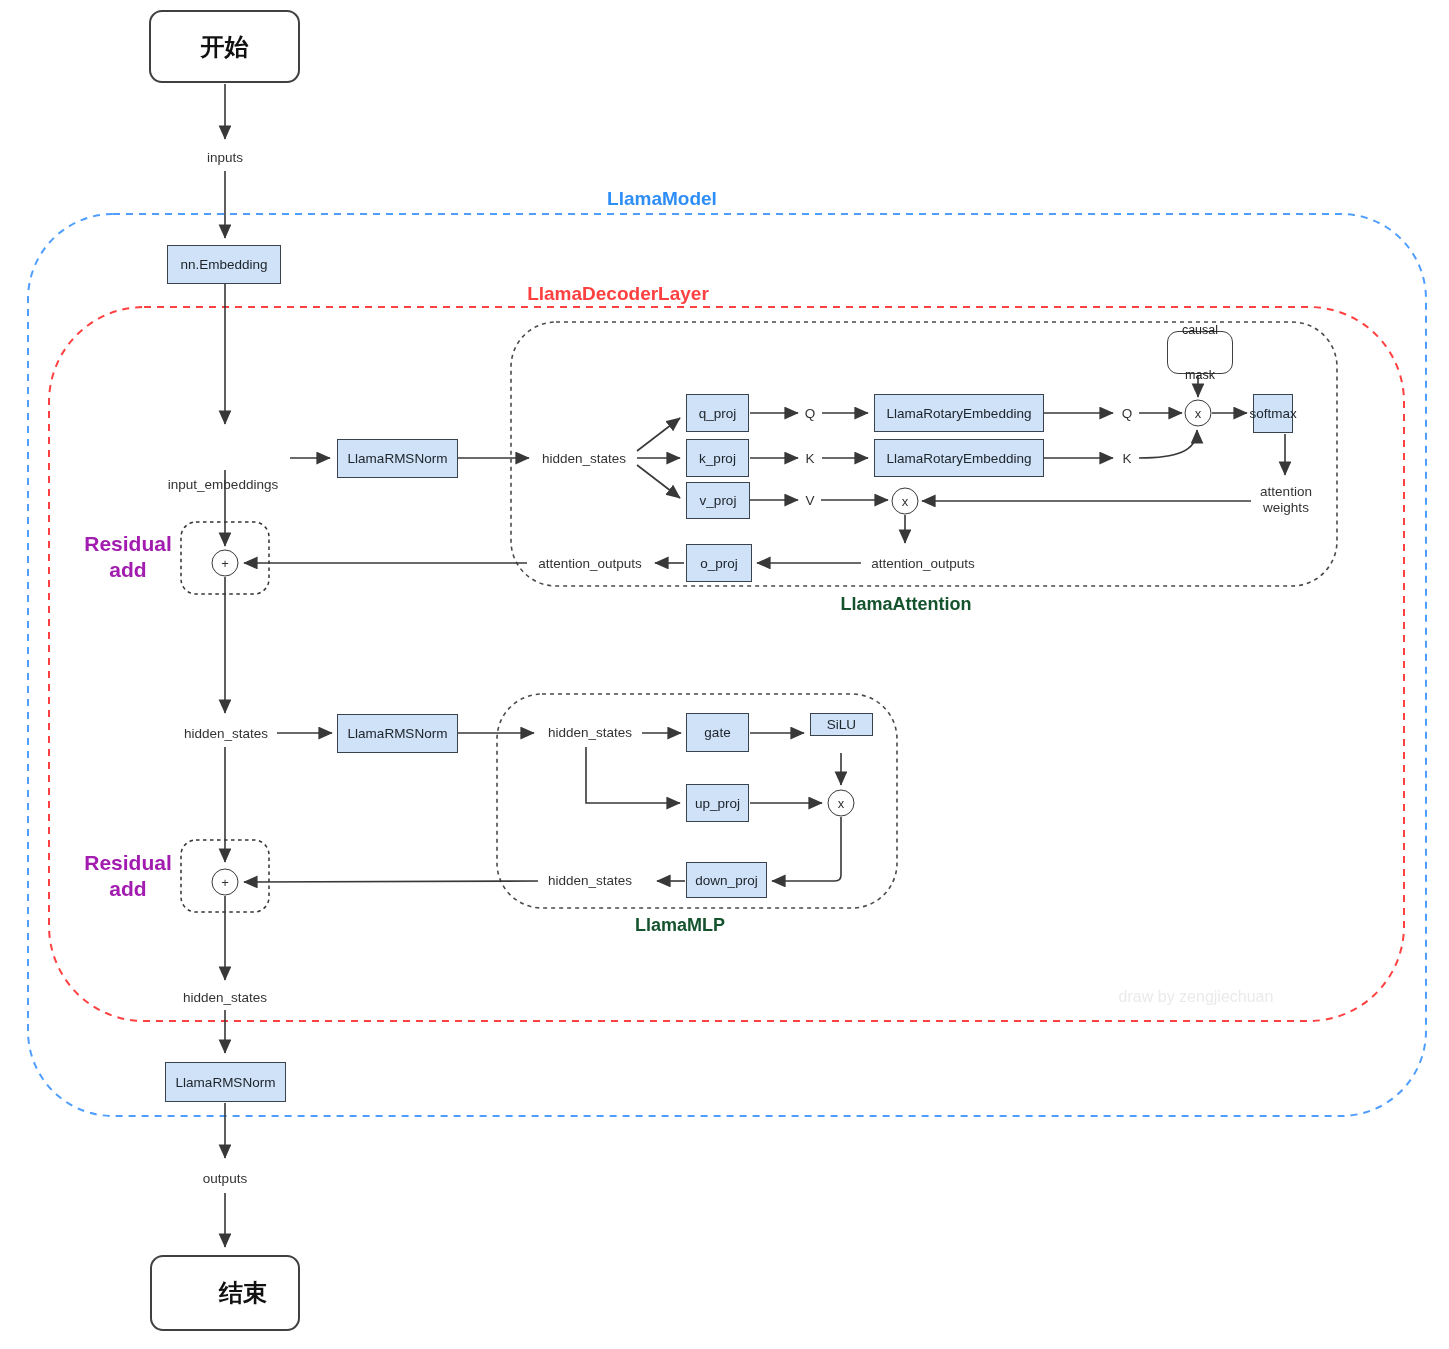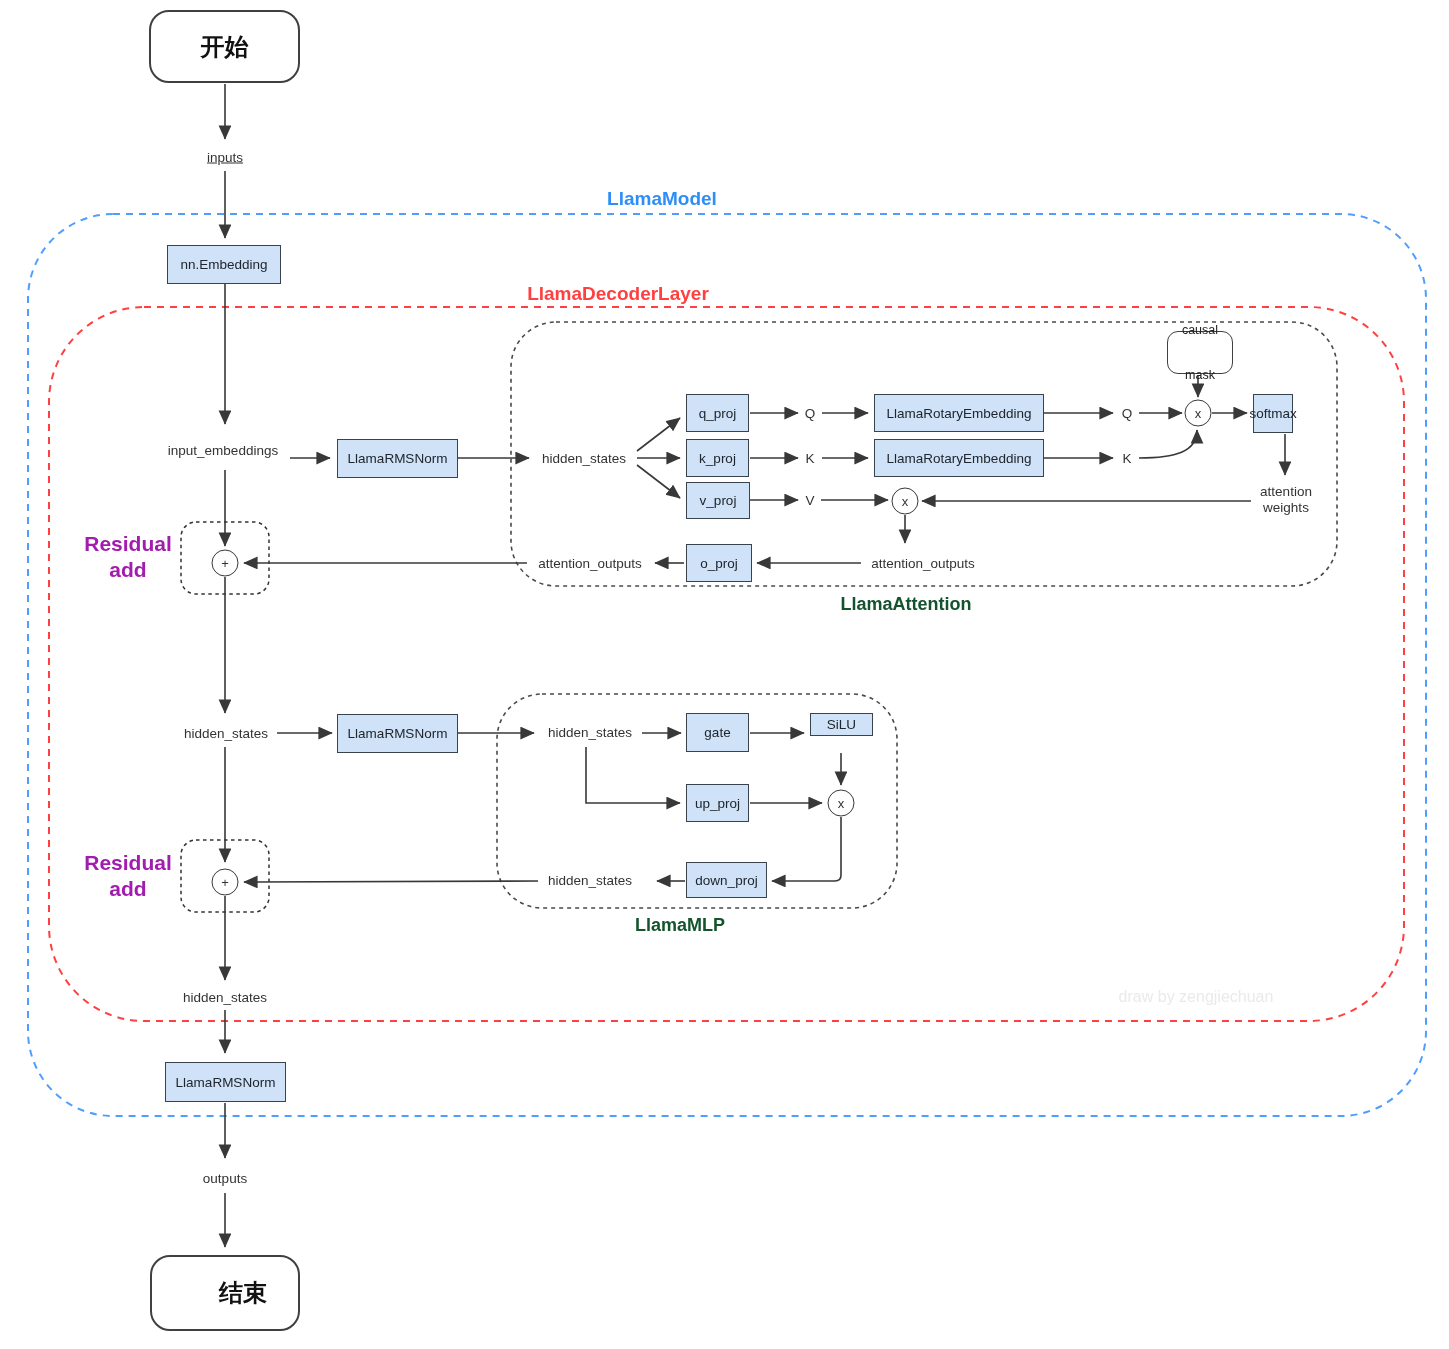--- a/index.html
+++ b/index.html
@@ -10,21 +10,21 @@
   svg.layer { position:absolute; left:0; top:0; width:1449px; height:1349px; }
 
   .node {
     position:absolute; box-sizing:border-box;
     background:#cfe2f7; border:1.5px solid #39434e;
     display:flex; align-items:center; justify-content:center;
     font-size:13.5px; color:#20262e; white-space:nowrap;
   }
   .term {
     position:absolute; box-sizing:border-box;
-    background:#fff; border:2px solid #404040; border-radius:20px;
+    background:#fff; border:2px solid #404040; border-radius:13px;
     display:flex; align-items:center; justify-content:center;
     font-size:24px; font-weight:bold; color:#111;
   }
   .causal {
     position:absolute; box-sizing:border-box;
     background:#fff; border:1.6px solid #404040; border-radius:11px;
     display:flex; flex-direction:column; align-items:center; justify-content:center;
     font-size:12.5px; line-height:15px; color:#222;
   }
   .lbl {
@@ -118,23 +118,23 @@
   </svg>
 
   <div class="term" style="left:149px; top:10px; width:151px; height:73px;">开始</div>
   <div class="term" style="left:150px; top:1255px; width:150px; height:76px;padding-left:36px;">结束</div>
 
   <div class="frame-title blue" style="left:662px; top:199px;">LlamaModel</div>
   <div class="frame-title red" style="left:618px; top:294px;">LlamaDecoderLayer</div>
   <div class="section-title" style="left:906px; top:604px;">LlamaAttention</div>
   <div class="section-title" style="left:680px; top:925px;">LlamaMLP</div>
 
-  <div class="lbl" style="left:225px; top:157px;text-decoration:underline;">inputs</div>
+  <div class="lbl" style="left:225px; top:157px;">inputs</div>
   <div class="node" style="left:167px; top:245px; width:114px; height:39px;">nn.Embedding</div>
-  <div class="lbl" style="left:223px; top:450px;">input_embeddings</div>
+  <div class="lbl" style="left:223px; top:484px;">input_embeddings</div>
   <div class="node" style="left:337px; top:439px; width:121px; height:39px;">LlamaRMSNorm</div>
 
   <div class="lbl" style="left:584px; top:458px;">hidden_states</div>
   <div class="node" style="left:686px; top:394px; width:63px; height:38px;">q_proj</div>
   <div class="node" style="left:686px; top:439px; width:63px; height:38px;">k_proj</div>
   <div class="node" style="left:686px; top:482px; width:64px; height:37px;">v_proj</div>
   <div class="lbl" style="left:810px; top:413px;">Q</div>
   <div class="lbl" style="left:810px; top:458px;">K</div>
   <div class="lbl" style="left:810px; top:500px;">V</div>
   <div class="node" style="left:874px; top:394px; width:170px; height:38px;">LlamaRotaryEmbedding</div>

